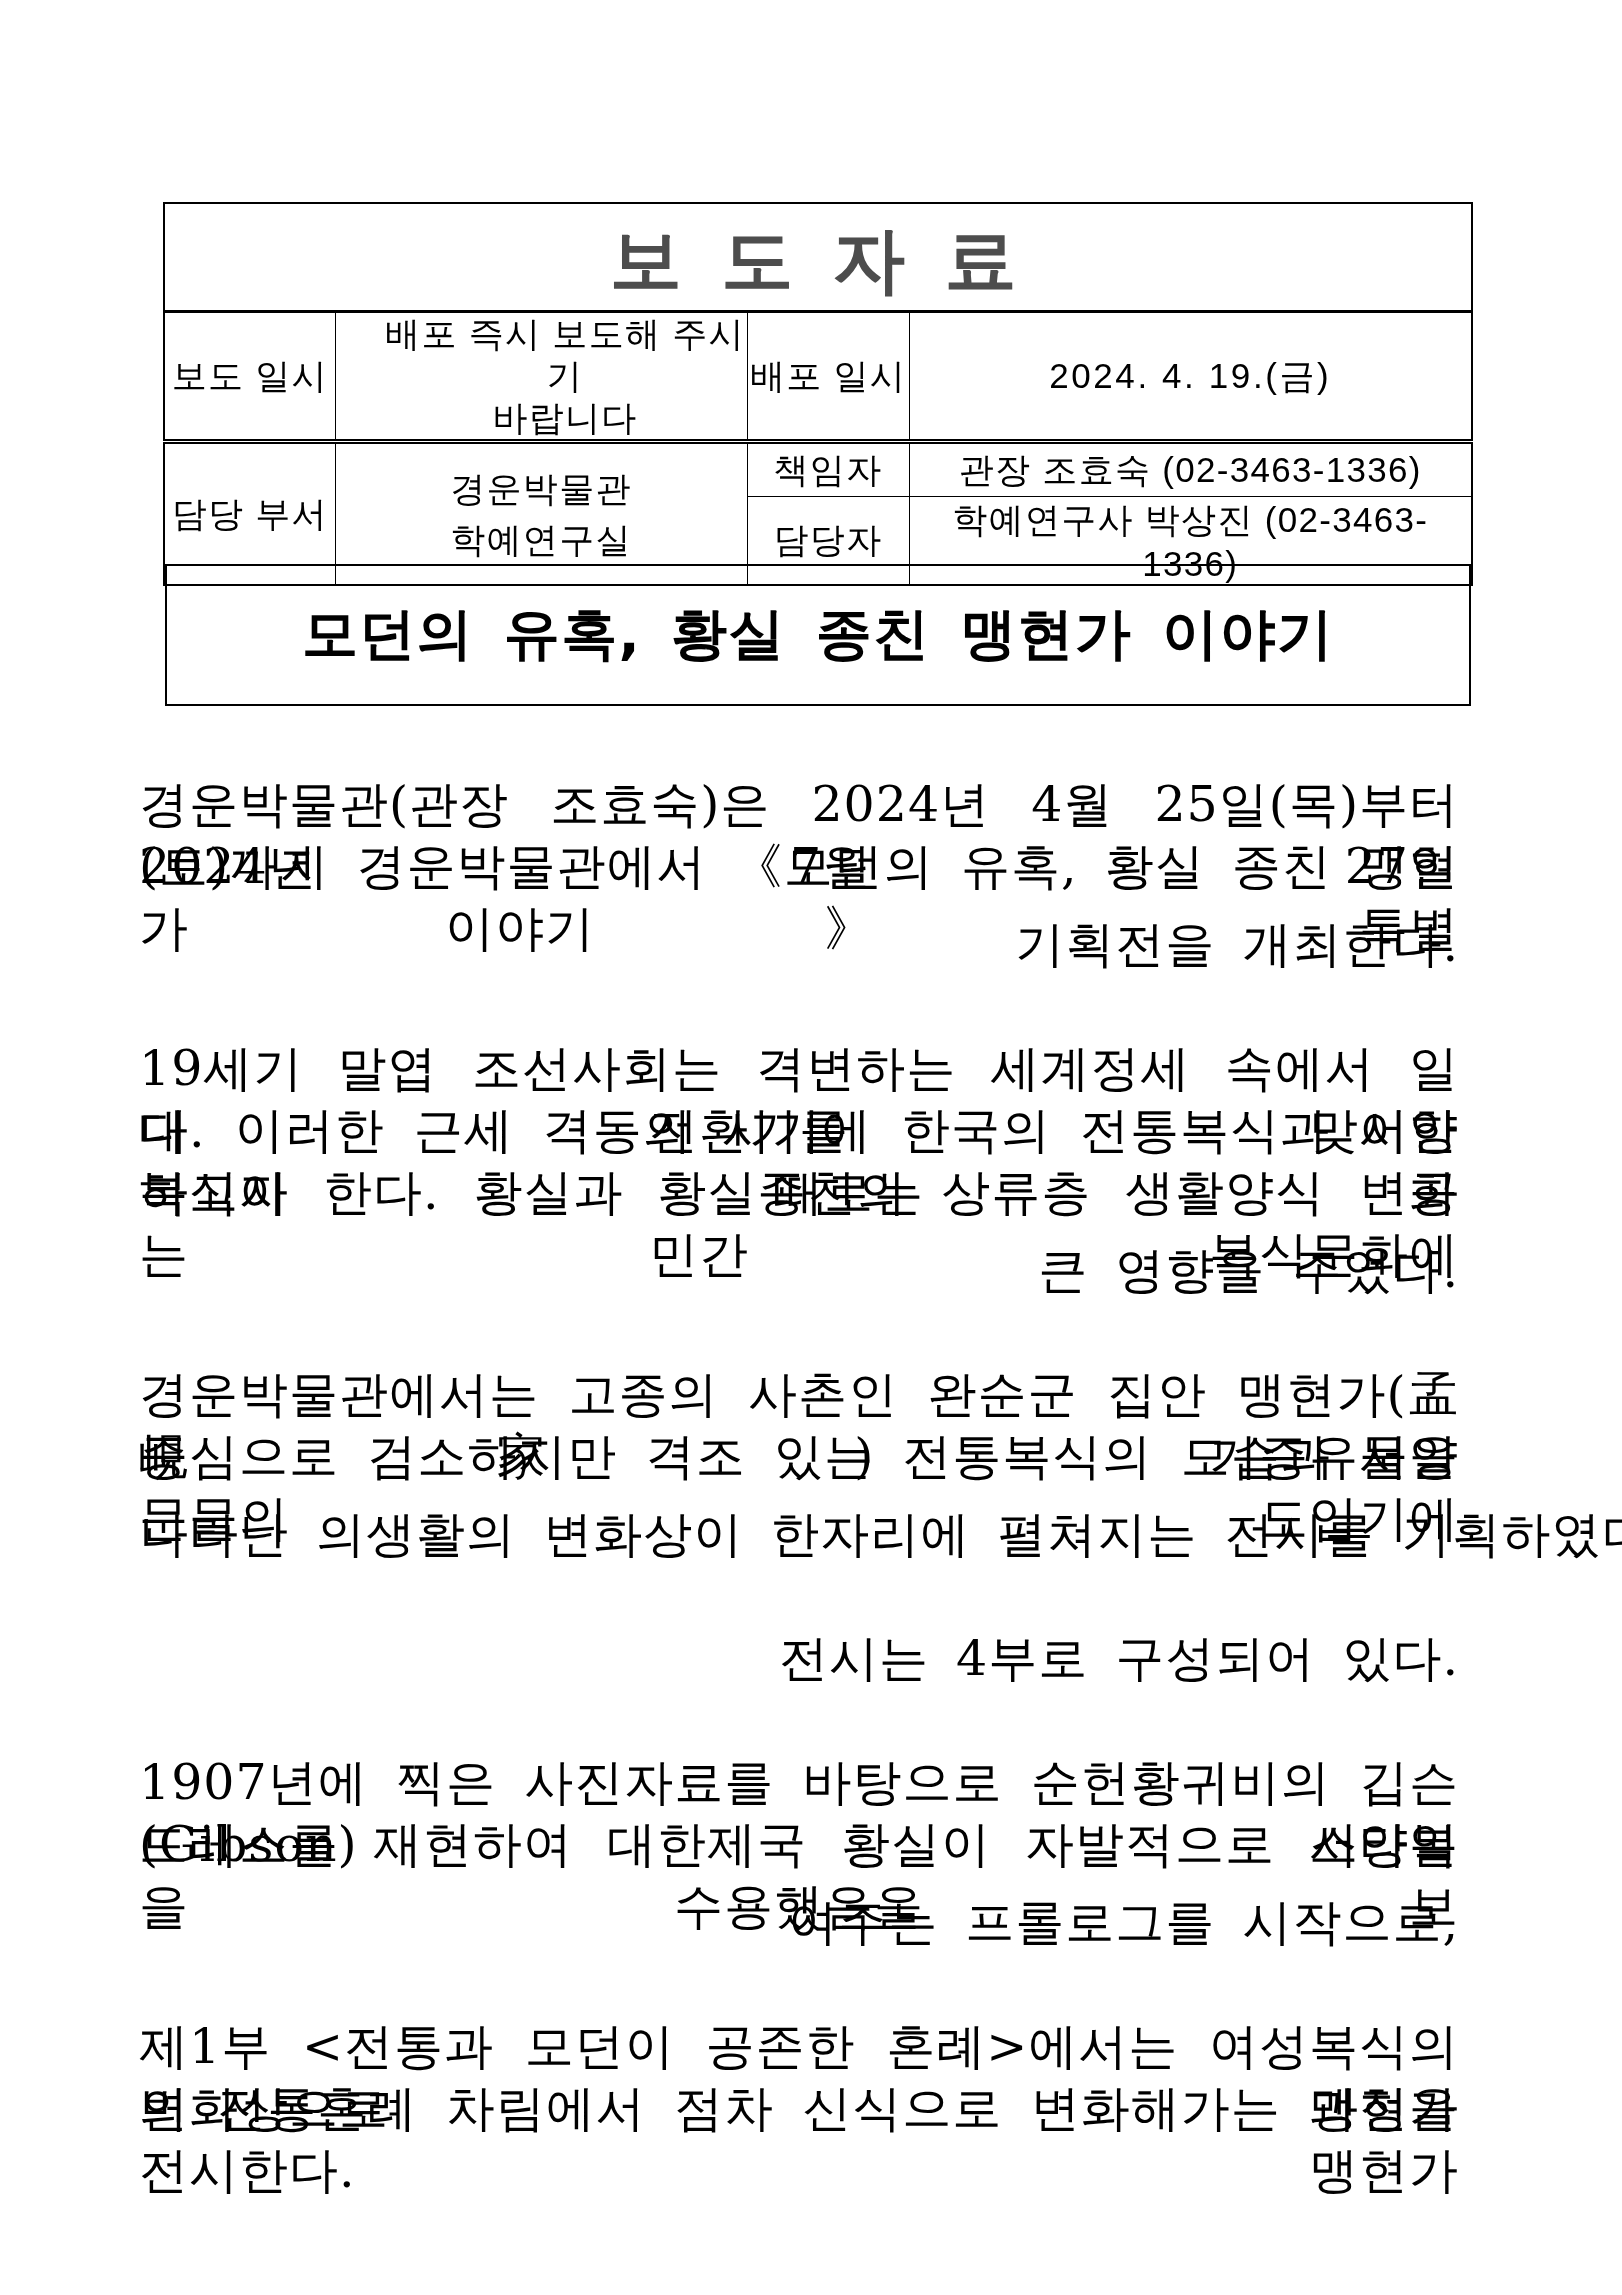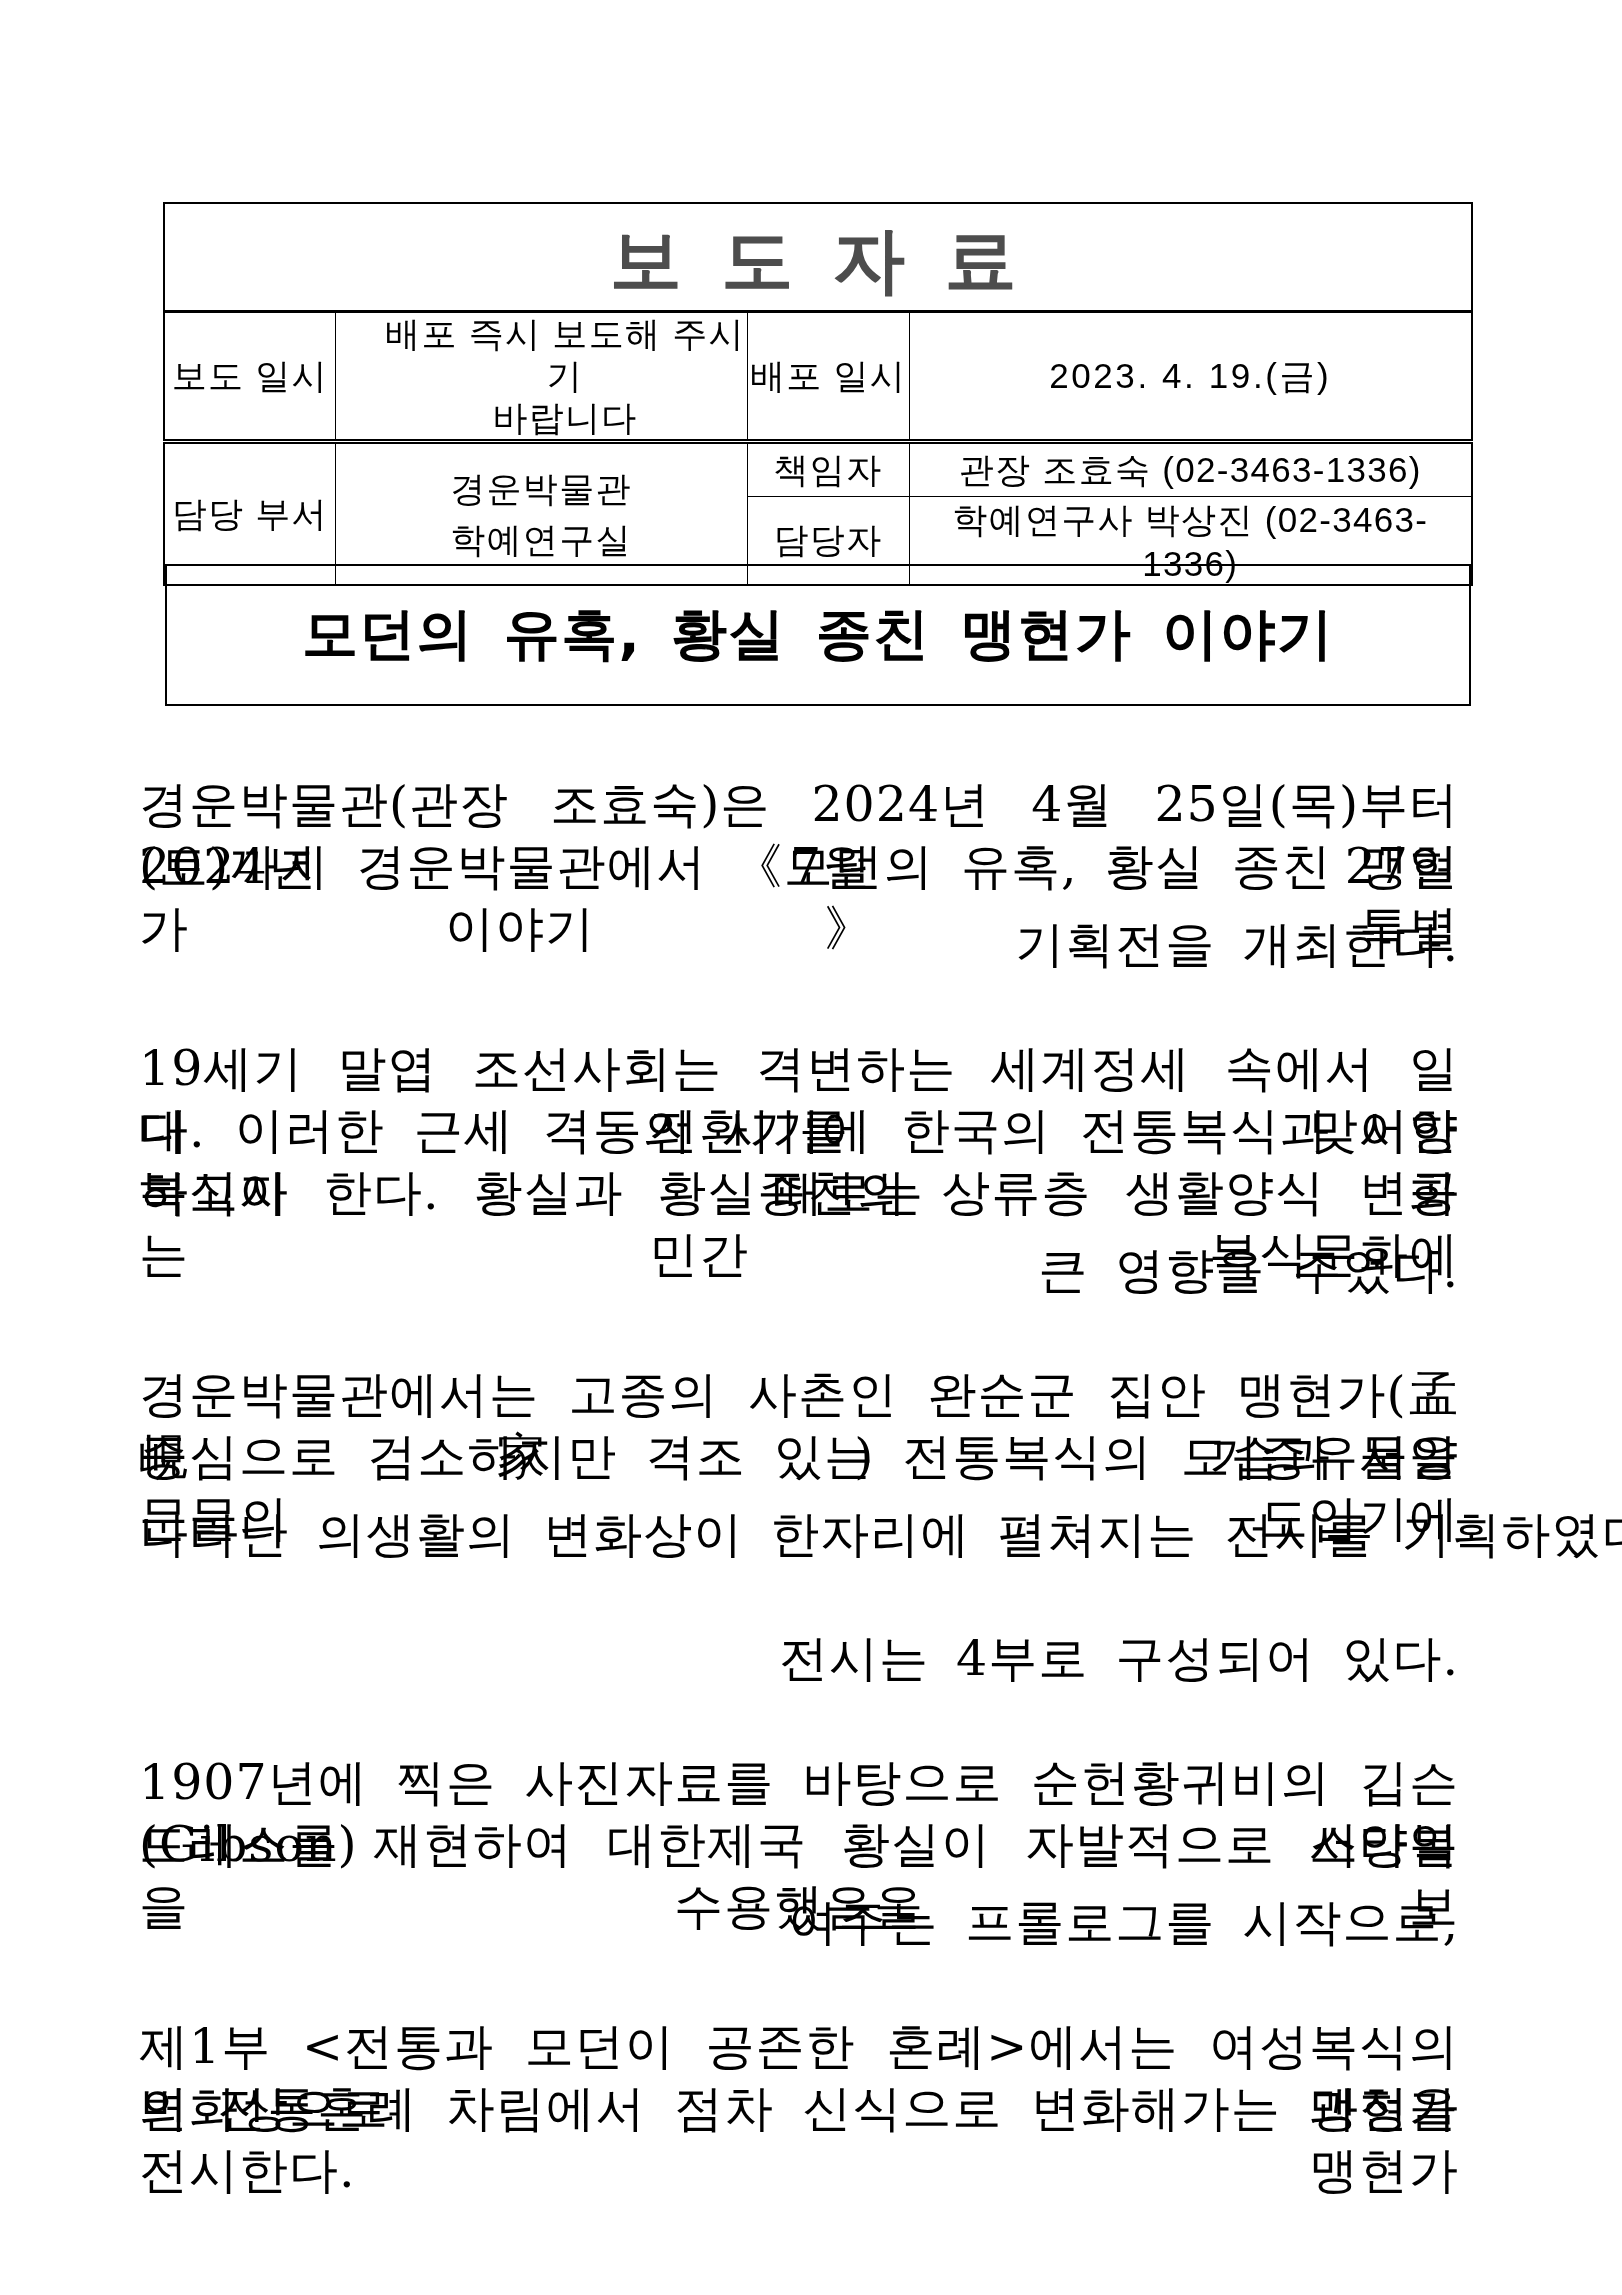--- a/index.html
+++ b/index.html
@@ -129,21 +129,21 @@
       </tr>
       <tr class="row-report">
         <td>보도 일시</td>
         <td>
           <div class="two-line">
             <div>배포 즉시 보도해 주시기</div>
             <div>바랍니다</div>
           </div>
         </td>
         <td>배포 일시</td>
-        <td style="letter-spacing:2.6px;">2023. 4. 19.(금)</td>
+        <td style="letter-spacing:2.6px;">2024. 4. 19.(금)</td>
       </tr>
       <tr class="row-manager">
         <td rowspan="2">담당 부서</td>
         <td rowspan="2" class="dept-cell">
           <div>경운박물관</div>
           <div>학예연구실</div>
         </td>
         <td>책임자</td>
         <td class="value-right phone-val">관장  조효숙 (02-3463-1336)</td>
       </tr>

